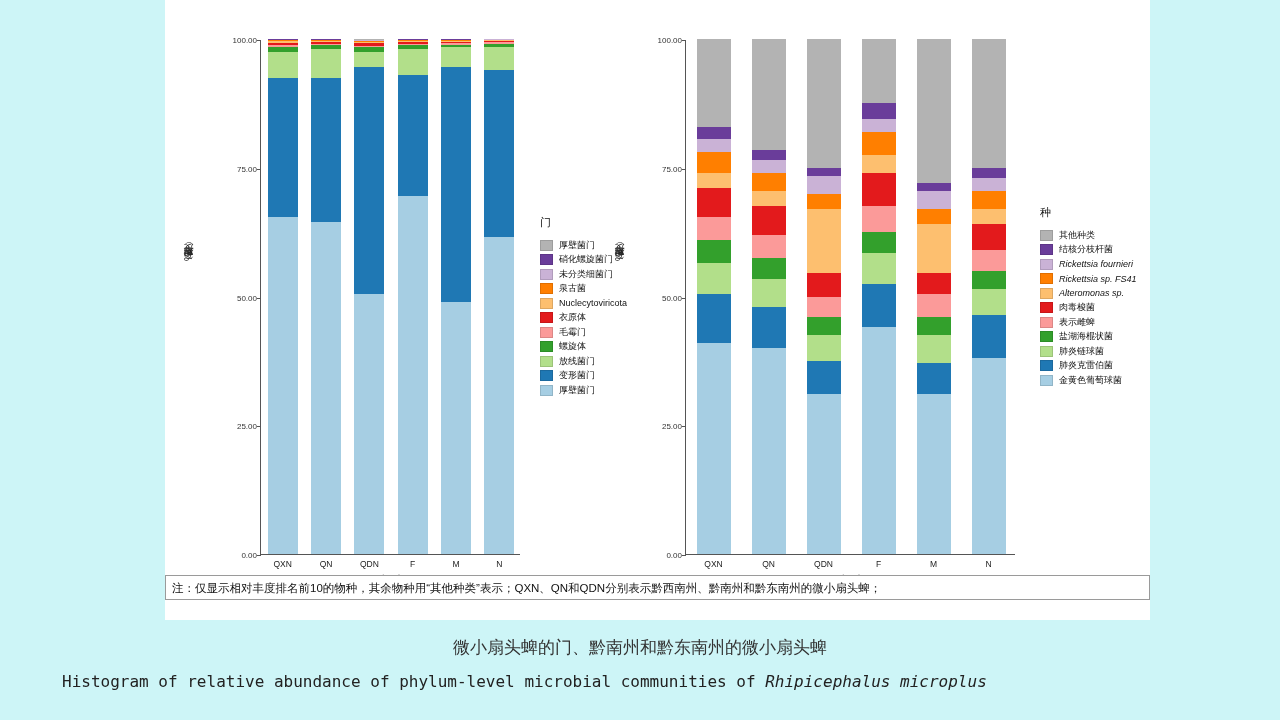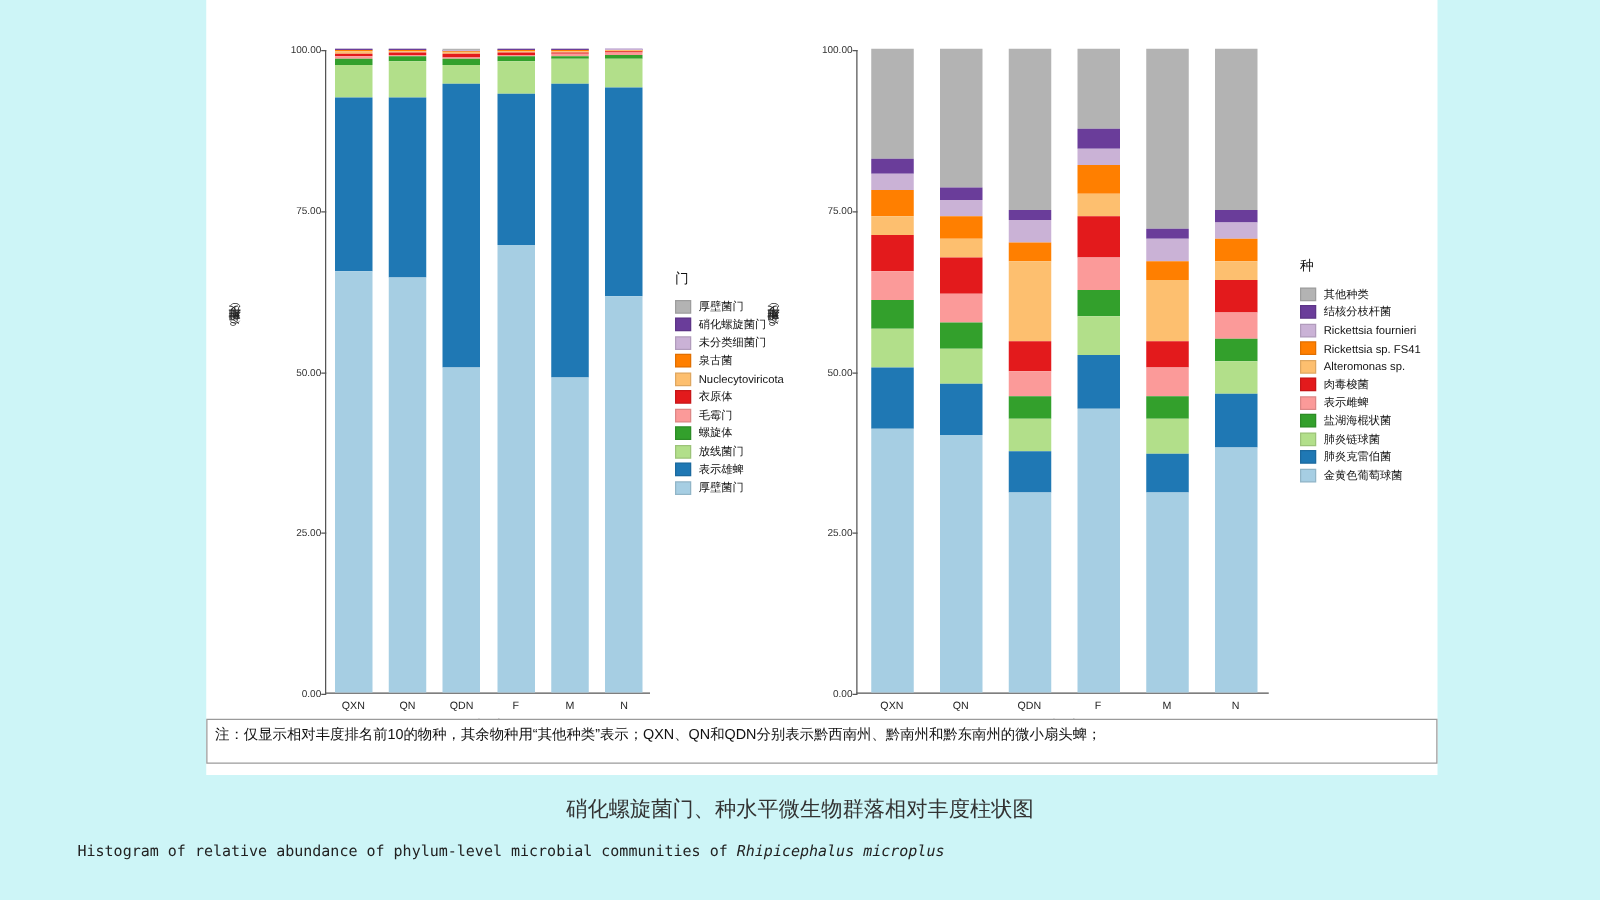--- a/index.html
+++ b/index.html
@@ -63,42 +63,42 @@
 
   
   .legend{position:absolute;font-size:9px;color:#111;}
   .legend .lg-title{font-size:11px;margin-bottom:8px;color:#111;}
   .lg-row{display:flex;align-items:center;height:14.5px;}
   .lg-swatch{
     width:13px;height:11px;margin-right:6px;flex:0 0 auto;
     border:1px solid rgba(0,0,0,.12);box-sizing:border-box;
   }
   .lg-label{white-space:nowrap;}
-  .lg-label.ital{}
+  .lg-label.ital{font-style:italic;}
 
   .legend.left{left:360px;top:195px;}
   .legend.right{left:385px;top:185px;}
 
   
   .note{
     position:absolute;left:165px;top:575px;width:985px;
     box-sizing:border-box;
     border:1px solid #9a9a9a;background:#ffffff;
-    padding:4px 6px 14px 6px;
+    padding:4px 6px 3px 6px;
     font-size:11.5px;line-height:16px;color:#111;
   }
 
   
   .cap-cn{
     position:absolute;left:0;top:636px;width:1280px;text-align:center;
     font-size:17px;color:#333;
   }
   .cap-en{
     position:absolute;left:62px;top:668px;width:1160px;
-    font-size:12px;color:#222;text-align:justify;
+    font-size:16px;color:#222;text-align:justify;
     font-family:"DejaVu Sans Mono","Liberation Mono",monospace;
     line-height:27px;
   }
   .cap-en .ital{font-style:italic;}
 </style>
 </head>
 <body>
 
 <div class="slide">
 
@@ -237,21 +237,21 @@
             <div class="lg-row">
               <span class="lg-swatch" style="background: rgb(51, 160, 44);"></span>
               <span class="lg-label">螺旋体</span>
             </div>
             <div class="lg-row">
               <span class="lg-swatch" style="background: rgb(178, 223, 138);"></span>
               <span class="lg-label">放线菌门</span>
             </div>
             <div class="lg-row">
               <span class="lg-swatch" style="background: rgb(31, 120, 180);"></span>
-              <span class="lg-label">表示雄蜱</span>
+              <span class="lg-label">变形菌门</span>
             </div>
             <div class="lg-row">
               <span class="lg-swatch" style="background: rgb(166, 206, 227);"></span>
               <span class="lg-label">厚壁菌门</span>
             </div>
           </div>
       </div>
     </div>
 
     <div class="chart right">
@@ -403,19 +403,19 @@
           </div>
       </div>
     </div>
 
   </div>
 
   <div class="note">
     <div>注：仅显示相对丰度排名前10的物种，其余物种用“其他种类”表示；QXN、QN和QDN分别表示黔西南州、黔南州和黔东南州的微小扇头蜱；</div>
   </div>
 
-  <div class="cap-cn">硝化螺旋菌门、种水平微生物群落相对丰度柱状图</div>
+  <div class="cap-cn">微小扇头蜱的门、黔南州和黔东南州的微小扇头蜱</div>
 
   <div class="cap-en">
     <span>Histogram  of  relative  abundance  of  phylum-level  microbial  communities  of  </span><span class="ital">Rhipicephalus microplus</span>
   </div>
 
 </div>
 
 </body></html>

